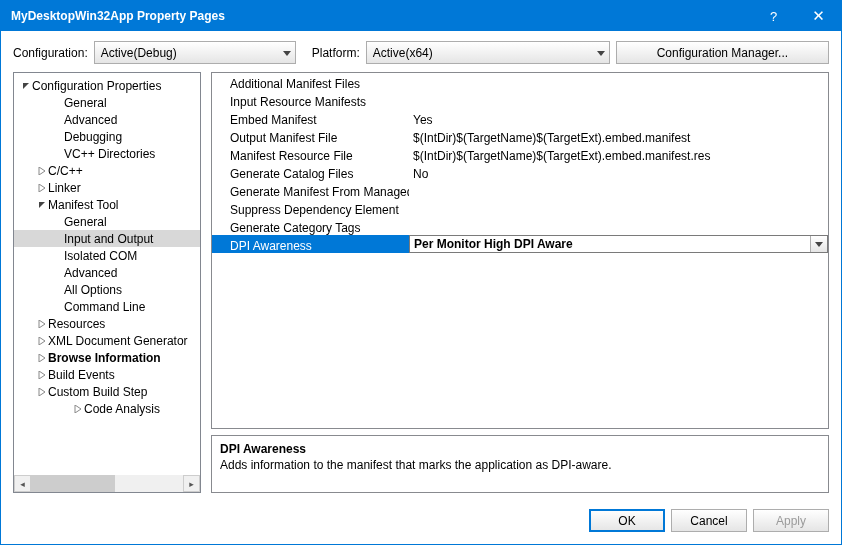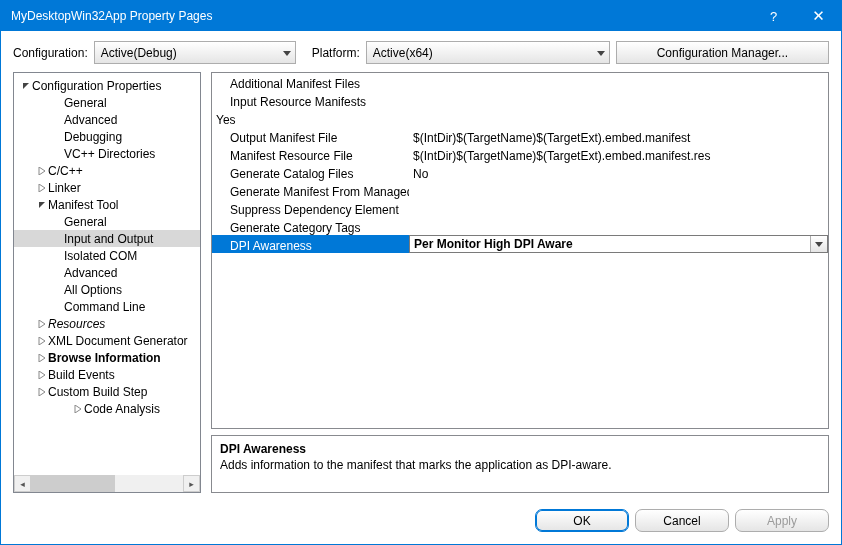--- a/index.html
+++ b/index.html
@@ -1,19 +1,19 @@
 <!DOCTYPE html>
 <html><head>
 <meta charset="utf-8">
 <style>
 * { box-sizing: border-box; font-family: "Segoe UI", Arial, sans-serif; }
 body { margin: 0; background: #fff; }
 .window { width: 842px; height: 545px; border: 1px solid #0078d7; display: flex; flex-direction: column; background: #fff; }
 .titlebar { height: 30px; background: #0078d7; color: #fff; display: flex; align-items: center; padding: 0 0 0 10px; font-size: 12px; }
-.titlebar-text { flex: 1; }
+.titlebar-text { flex: 1; font-weight: bold; }
 .titlebar-btn { width: 45px; height: 30px; display: flex; align-items: center; justify-content: center; cursor: pointer; font-size: 13px; }
 .titlebar-btn.close { font-size: 15px; }
 .toolbar { padding: 10px 12px 8px 12px; display: flex; align-items: center; gap: 6px; font-size: 12px; }
 .toolbar label { color: #000; }
 .combo { position: relative; display: inline-flex; align-items: center; height: 23px; border: 1px solid #adadad; background: linear-gradient(#fff,#e5e5e5); padding: 0 22px 0 6px; font-size: 12px; cursor: pointer; }
 .combo .arrow { position: absolute; right: 4px; top: 0; bottom: 0; display: flex; align-items: center; }
 .btn { height: 23px; border: 1px solid #adadad; background: linear-gradient(#fff,#e5e5e5); padding: 0 10px; font-size: 12px; cursor: pointer; display: inline-flex; align-items: center; justify-content: center; }
 .body { flex: 1; padding: 0 12px 8px 12px; display: flex; gap: 10px; min-height: 0; }
 .tree-wrap { width: 188px; border: 1px solid #828790; display: flex; flex-direction: column; }
 .tree { flex: 1; overflow: hidden; padding: 4px 0 0 0; font-size: 12px; color: #000; }
@@ -31,21 +31,21 @@
 .grid-row.sel { background: #0078d7; color: #fff; }
 .grid-key { width: 197px; padding-left: 18px; white-space: nowrap; overflow: hidden; }
 .grid-val { flex: 1; padding-left: 4px; white-space: nowrap; overflow: hidden; position: relative; }
 .grid-row:not(.sel) .grid-val { color: #000; }
 .grid-row.sel .grid-key { color: #fff; }
 .grid-row.sel .grid-val { color: #000; font-weight: 700; background: #fff; border: 1px solid #7a7a7a; height: 18px; display: flex; align-items: center; padding-right: 18px; }
 .grid-row.sel .dd { position: absolute; right: 0; top: 0; bottom: 0; width: 17px; border-left: 1px solid #adadad; background: linear-gradient(#fff,#e5e5e5); display: flex; align-items: center; justify-content: center; }
 .desc { border: 1px solid #888a8f; padding: 6px 8px 8px 8px; font-size: 12px; height: 58px; }
 .desc-title { font-weight: 700; margin-bottom: 2px; }
 .footer { padding: 8px 12px 12px 12px; display: flex; justify-content: flex-end; gap: 6px; }
-.footer .btn { width: 94px; border-radius: 7px; }
+.footer .btn { width: 76px; }
 .footer .btn.default { border: 1px solid #0078d7; box-shadow: inset 0 0 0 1px #0078d7; }
 .footer .btn.disabled { color: #9b9b9b; }
 svg.tri { width: 8px; height: 8px; }
 </style>
 </head>
 <body>
 
 <div class="window">
   <div class="titlebar">
     <span class="titlebar-text">MyDesktopWin32App Property Pages</span>
@@ -143,21 +143,21 @@
             <span class="tree-label">Advanced</span>
           </div>
           <div class="tree-row" style="padding-left: 38px;">
             <span class="tree-exp"></span>
             <span class="tree-label">All Options</span>
           </div>
           <div class="tree-row" style="padding-left: 38px;">
             <span class="tree-exp"></span>
             <span class="tree-label">Command Line</span>
           </div>
-          <div class="tree-row" style="padding-left: 22px; font-style: italic;">
+          <div class="tree-row" style="padding-left: 22px;">
             <span class="tree-exp">
               <svg class="tri" viewBox="0 0 8 8">
                 <path d="M1 0 L7 4 L1 8 Z" fill="none" stroke="#888" stroke-width="1"></path>
               </svg>
             </span>
             <span class="tree-label">Resources</span>
           </div>
           <div class="tree-row" style="padding-left: 22px;">
             <span class="tree-exp">
               <svg class="tri" viewBox="0 0 8 8">
@@ -212,20 +212,21 @@
       <div class="grid" id="grid">
           <div class="grid-row">
             <div class="grid-key">Additional Manifest Files</div>
             <div class="grid-val"></div>
           </div>
           <div class="grid-row">
             <div class="grid-key">Input Resource Manifests</div>
             <div class="grid-val"></div>
           </div>
           <div class="grid-row">
+            <div class="grid-key">Embed Manifest</div>
             <div class="grid-val">Yes</div>
           </div>
           <div class="grid-row">
             <div class="grid-key">Output Manifest File</div>
             <div class="grid-val">$(IntDir)$(TargetName)$(TargetExt).embed.manifest</div>
           </div>
           <div class="grid-row">
             <div class="grid-key">Manifest Resource File</div>
             <div class="grid-val">$(IntDir)$(TargetName)$(TargetExt).embed.manifest.res</div>
           </div>

